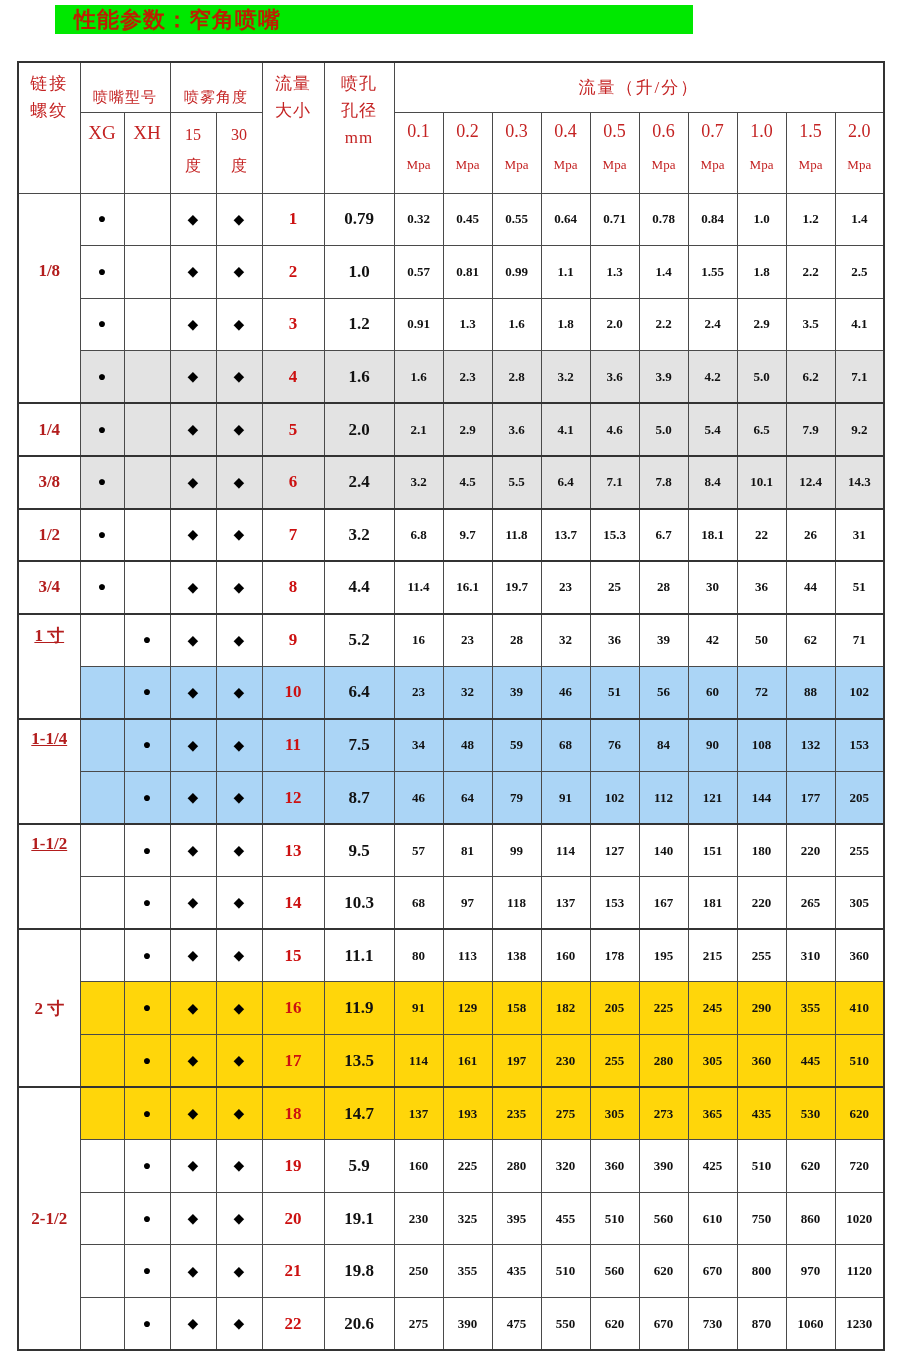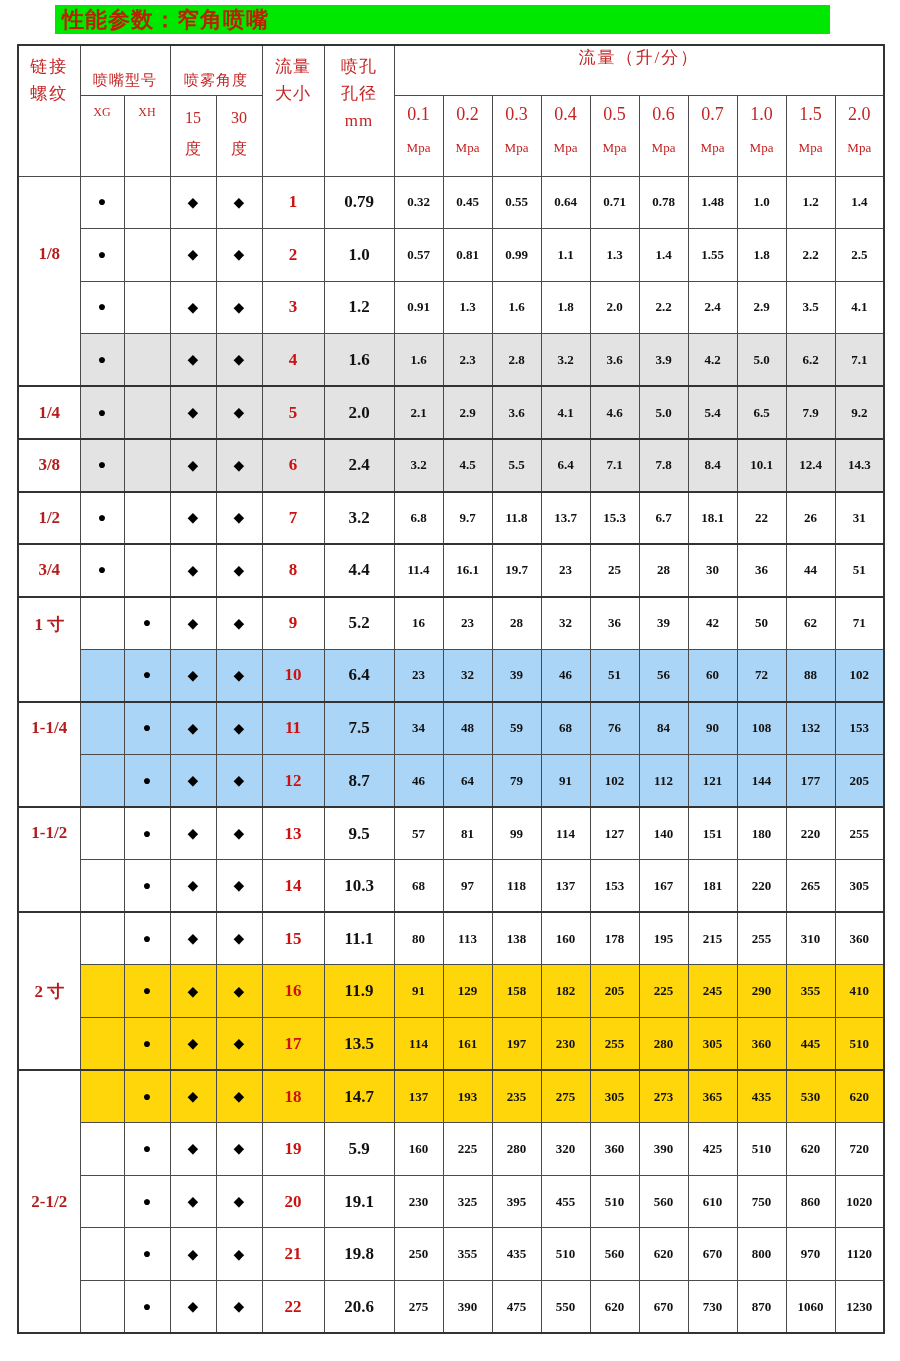--- a/index.html
+++ b/index.html
@@ -3,54 +3,54 @@
 <meta charset="utf-8">
 <style>
   * { margin:0; padding:0; box-sizing:border-box; }
   html,body { background:#ffffff; }
   body {
     width:900px; height:1361px; position:relative;
     font-family:"Liberation Serif","DejaVu Serif",serif;
     color:#111;
   }
   .title-bar {
-    position:absolute; left:55px; top:5px; width:775px; height:29px;
+    position:absolute; left:55px; top:5px; width:638px; height:29px;
     background:var(--title-bg); color:var(--title-text);
     font-size:22px; font-weight:bold; line-height:29px;
-    padding-left:7px; letter-spacing:1px;
+    padding-left:19px; letter-spacing:1px;
   }
   table.spec {
-    position:absolute; left:17px; top:44px; width:866px;
+    position:absolute; left:17px; top:61px; width:866px;
     border-collapse:collapse; table-layout:fixed;
     border:2px solid var(--line-dark);
   }
   th, td {
     border:1px solid var(--line);
     text-align:center; overflow:hidden;
   }
   thead th { color:var(--header-red); font-weight:normal; vertical-align:top; background:#fff; }
   tr.h1 { height:50px; }
   tr.h2 { height:81px; }
   .th-thread { padding-top:7px; }
   .th-thread div { font-size:17px; line-height:27px; letter-spacing:2px; }
   .th-group  { font-size:15px; padding-top:25px; letter-spacing:1px; }
   .th-stack  { padding-top:7px; }
   .th-stack div { font-size:17px; line-height:27px; letter-spacing:1px; }
-  .th-flow   { font-size:17px; letter-spacing:2px; }
-  .th-model  { font-size:12px; padding-top:9px; }
+  .th-flow   { font-size:17px; padding-top:13px; letter-spacing:2px; }
+  .th-model  { font-size:19px; padding-top:9px; }
   .th-angle  { padding-top:6px; }
   .th-angle div { font-size:16px; line-height:31px; }
   .p-h { padding-top:0; }
   .p-num  { font-size:18px; padding-top:8px; }
   .p-unit { font-size:13px; padding-top:15px; }
 
   tbody tr { height:52.6px; }
   tbody td { vertical-align:middle; font-weight:bold; background:#fff; }
   td.thread { font-size:17px; color:var(--label-red); background:#fff !important; }
-  td.thread.at-top  { vertical-align:top; padding-top:15px; }
+  td.thread.at-top  { vertical-align:top; padding-top:9px;text-decoration:underline; }
   td.thread.at-deep { vertical-align:top; padding-top:67px; }
   td.mark   { font-size:14px; color:#000; }
   td.size   { font-size:17px; color:var(--size-red); }
   td.orifice{ font-size:17px; color:#111; }
   td.flow   { font-size:13px; color:#111; }
 
   tr.bg-gray   td:not(.thread) { background:var(--gray-row); }
   tr.bg-blue   td:not(.thread) { background:var(--blue-row); }
   tr.bg-yellow td:not(.thread) { background:var(--yellow-row); }
   tr.gs td { border-top:2px solid var(--line-dark); }
@@ -161,21 +161,21 @@
         <td class="mark"><span>◆</span></td>
         <td class="mark"><span>◆</span></td>
         <td class="size">1</td>
         <td class="orifice">0.79</td>
         <td class="flow">0.32</td>
         <td class="flow">0.45</td>
         <td class="flow">0.55</td>
         <td class="flow">0.64</td>
         <td class="flow">0.71</td>
         <td class="flow">0.78</td>
-        <td class="flow">1.48</td>
+        <td class="flow">0.84</td>
         <td class="flow">1.0</td>
         <td class="flow">1.2</td>
         <td class="flow">1.4</td>
       </tr>
       <tr class="bg-white">
         <td class="mark"><span>●</span></td>
         <td class="mark"></td>
         <td class="mark"><span>◆</span></td>
         <td class="mark"><span>◆</span></td>
         <td class="size">2</td>

